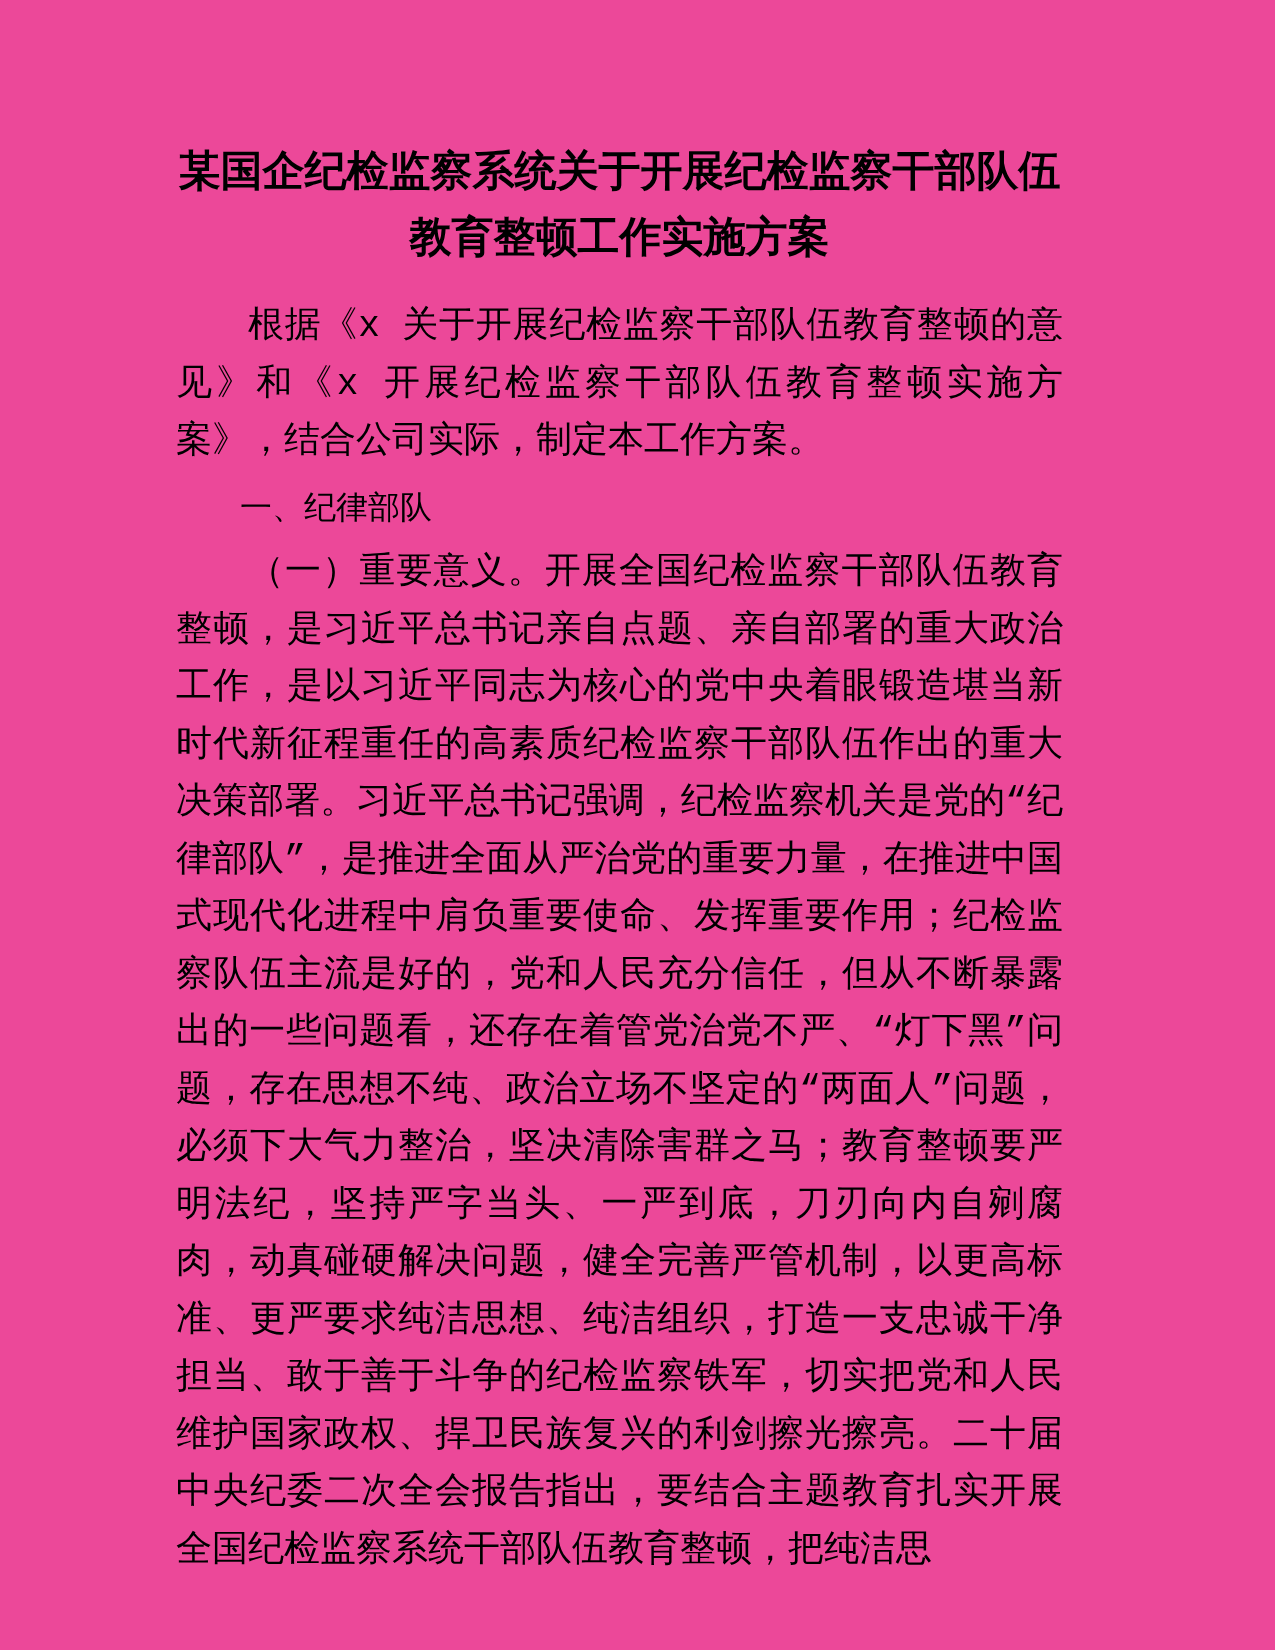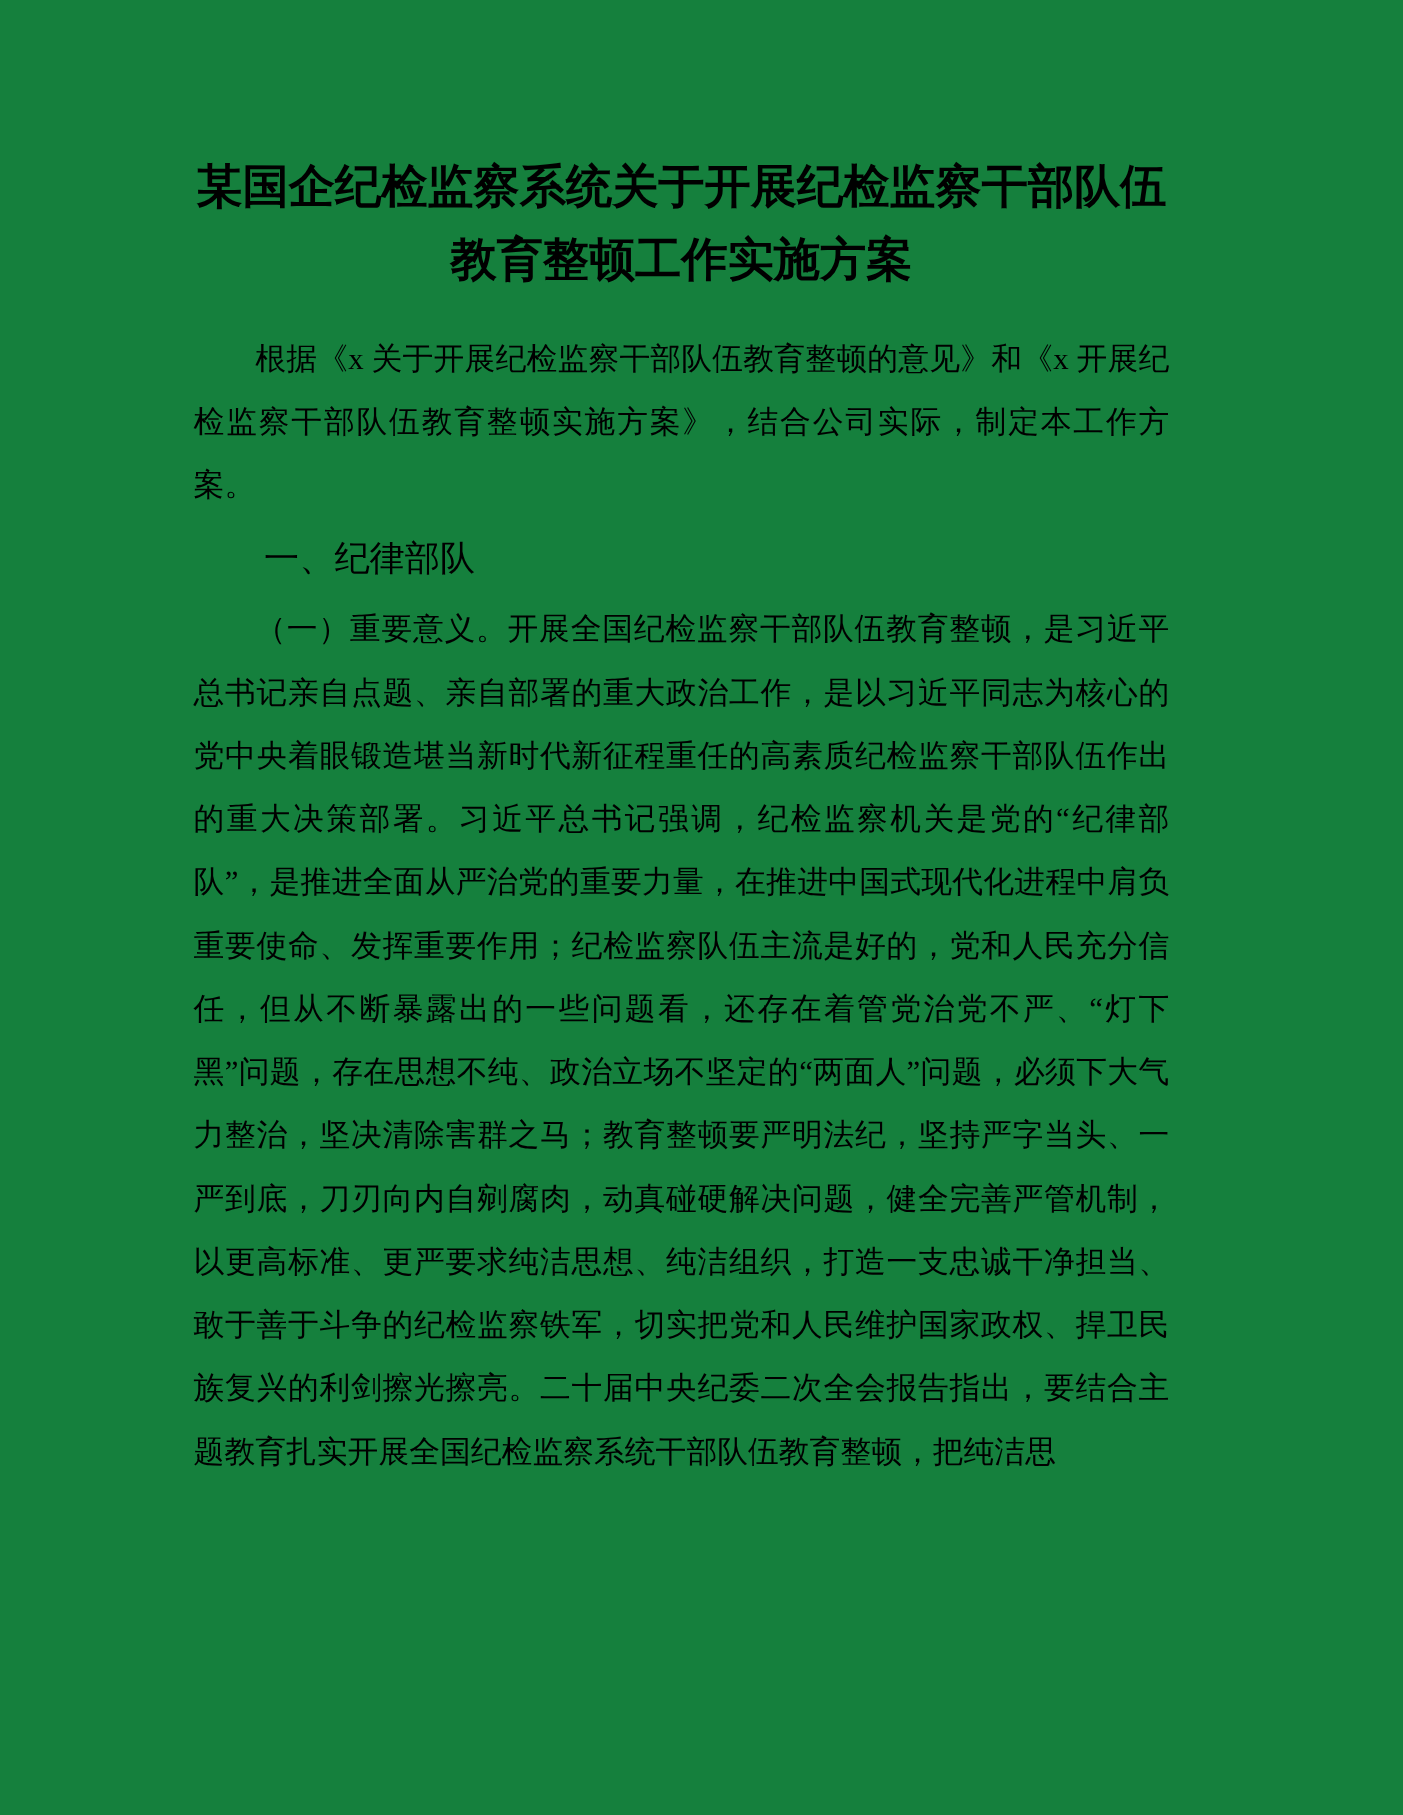--- a/index.html
+++ b/index.html
@@ -6,41 +6,42 @@
     html, body {
       margin: 0;
       padding: 0;
       background: #ffffff;
     }
     .page {
       position: relative;
       width: 1275px;
       height: 1650px;
       margin: 0 auto;
-      background: #15803d;
+      background: #ec4899;
       padding: 138px 212px 120px 176px;
       overflow: hidden;
       color: #000000;
       font-family: "Liberation Serif", "DejaVu Serif", serif;
     }
     .doc-title {
       font-size: 42px;
       font-weight: 700;
       line-height: 66px;
       text-align: center;
       margin: 0 0 28px 0;
       color: #000000;
     }
     .para {
-      font-size: 28px;
+      font-size: 36px;
       line-height: 57.5px;
       text-align: justify;
       text-indent: 2em;
       margin: 0 0 8px 0;
       color: #000000;
+      font-family: Liberation Mono, monospace;
     }
     .section-heading {
       font-size: 32px;
       line-height: 57.5px;
       text-indent: 2em;
       margin: 0 0 8px 0;
       font-weight: 400;
       color: #000000;
     }
   </style>

